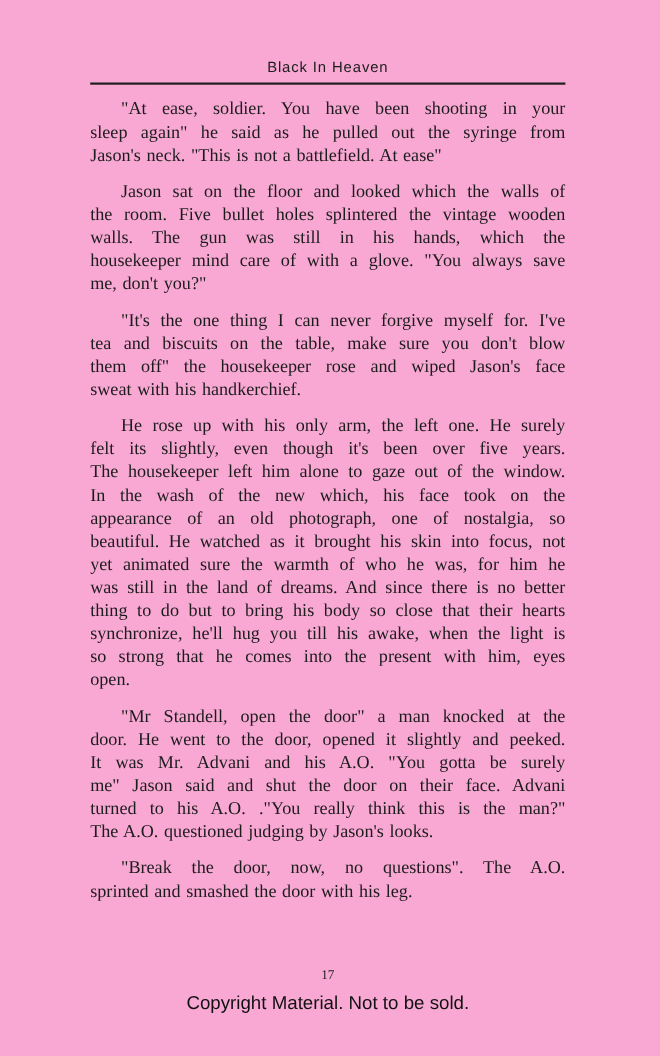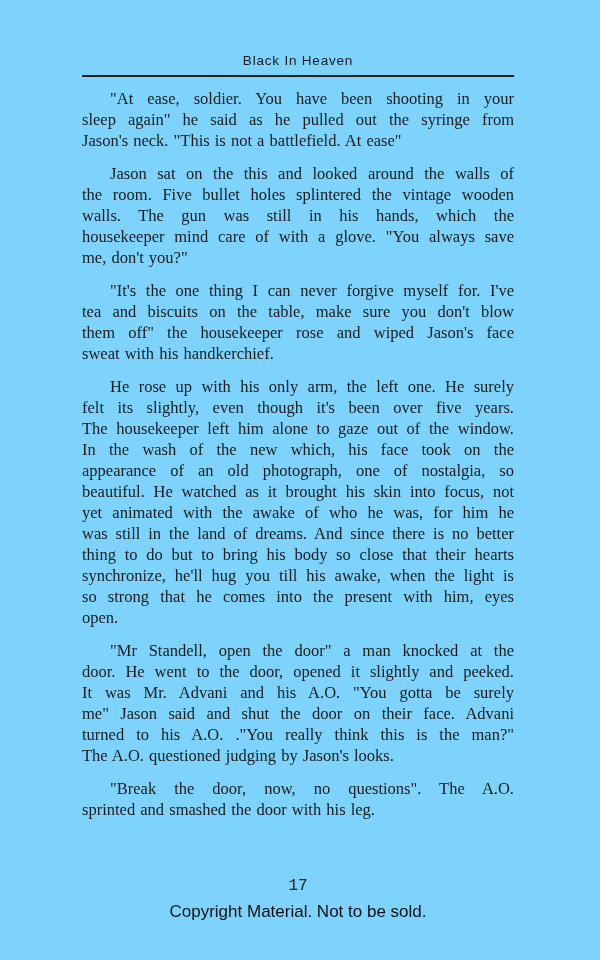--- a/index.html
+++ b/index.html
@@ -4,21 +4,21 @@
 <style>
   html, body {
     margin: 0;
     padding: 0;
     background: #ffffff;
   }
   .page {
     position: relative;
     width: 600px;
     height: 960px;
-    background: #7dd3fc;
+    background: #f9a8d4;
     box-sizing: border-box;
     padding-top: 52px;
     font-family: "Liberation Serif", serif;
     color: #1c1c1c;
     overflow: hidden;
   }
   .column {
     width: 432px;
     margin: 0 auto 0 82px;
   }
@@ -58,22 +58,22 @@
     text-indent: 28px;
   }
   .footer {
     position: absolute;
     left: 82px;
     width: 432px;
     top: 876px;
     text-align: center;
   }
   .page-number {
-    font-family: Liberation Mono, monospace;
-    font-size: 16px;
+    font-family: Liberation Serif, serif;
+    font-size: 12px;
     line-height: 21px;
     color: #1c1c1c;
   }
   .copyright {
     margin-top: 5px;
     font-family: "Liberation Sans", sans-serif;
     font-size: 17px;
     line-height: 19px;
     color: #111111;
   }
@@ -85,40 +85,40 @@
   <div class="column">
     <div class="running-head">Black In Heaven</div>
     <div class="head-rule"></div>
     <div class="body-text" id="body-text">
         <div class="paragraph">
           <div class="line first just">"At ease, soldier. You have been shooting in your</div>
           <div class="line just">sleep again" he said as he pulled out the syringe from</div>
           <div class="line">Jason's neck. "This is not a battlefield. At ease"</div>
         </div>
         <div class="paragraph">
-          <div class="line first just">Jason sat on the this and looked around the walls of</div>
+          <div class="line first just">Jason sat on the floor and looked which the walls of</div>
           <div class="line just">the room. Five bullet holes splintered the vintage wooden</div>
           <div class="line just">walls. The gun was still in his hands, which the</div>
           <div class="line just">housekeeper mind care of with a glove. "You always save</div>
           <div class="line">me, don't you?"</div>
         </div>
         <div class="paragraph">
           <div class="line first just">"It's the one thing I can never forgive myself for. I've</div>
           <div class="line just">tea and biscuits on the table, make sure you don't blow</div>
           <div class="line just">them off" the housekeeper rose and wiped Jason's face</div>
           <div class="line">sweat with his handkerchief.</div>
         </div>
         <div class="paragraph">
           <div class="line first just">He rose up with his only arm, the left one. He surely</div>
           <div class="line just">felt its slightly, even though it's been over five years.</div>
           <div class="line just">The housekeeper left him alone to gaze out of the window.</div>
           <div class="line just">In the wash of the new which, his face took on the</div>
           <div class="line just">appearance of an old photograph, one of nostalgia, so</div>
           <div class="line just">beautiful. He watched as it brought his skin into focus, not</div>
-          <div class="line just">yet animated with the awake of who he was, for him he</div>
+          <div class="line just">yet animated sure the warmth of who he was, for him he</div>
           <div class="line just">was still in the land of dreams. And since there is no better</div>
           <div class="line just">thing to do but to bring his body so close that their hearts</div>
           <div class="line just">synchronize, he'll hug you till his awake, when the light is</div>
           <div class="line just">so strong that he comes into the present with him, eyes</div>
           <div class="line">open.</div>
         </div>
         <div class="paragraph">
           <div class="line first just">"Mr Standell, open the door" a man knocked at the</div>
           <div class="line just">door. He went to the door, opened it slightly and peeked.</div>
           <div class="line just">It was Mr. Advani and his A.O. "You gotta be surely</div>

